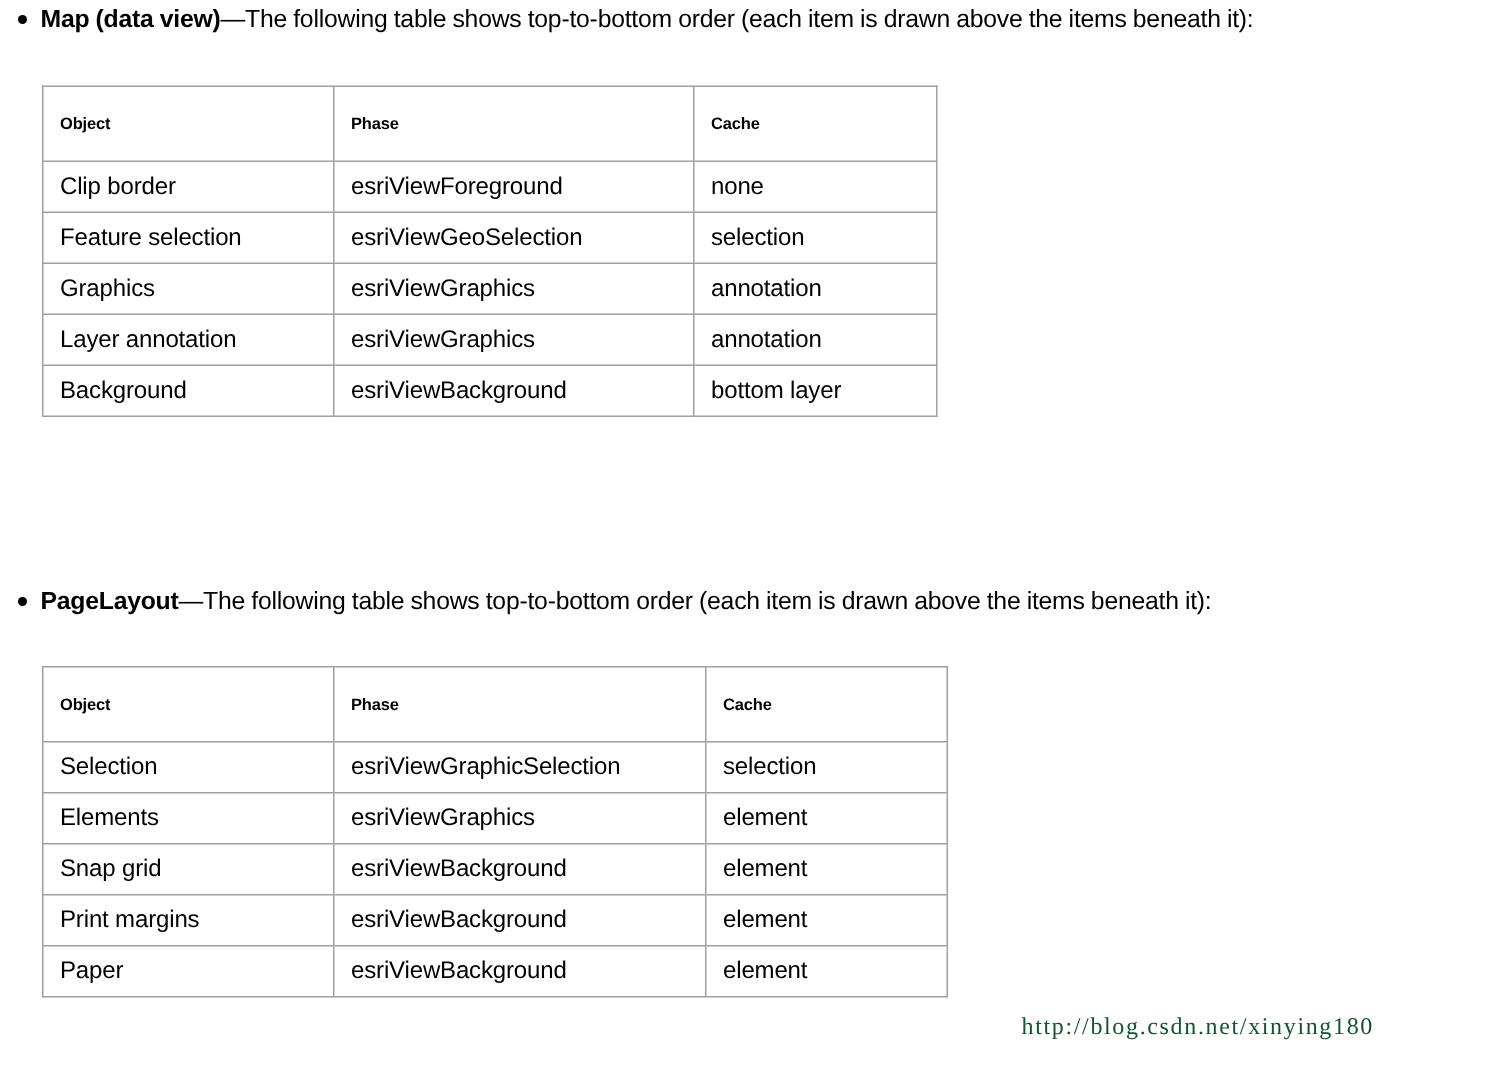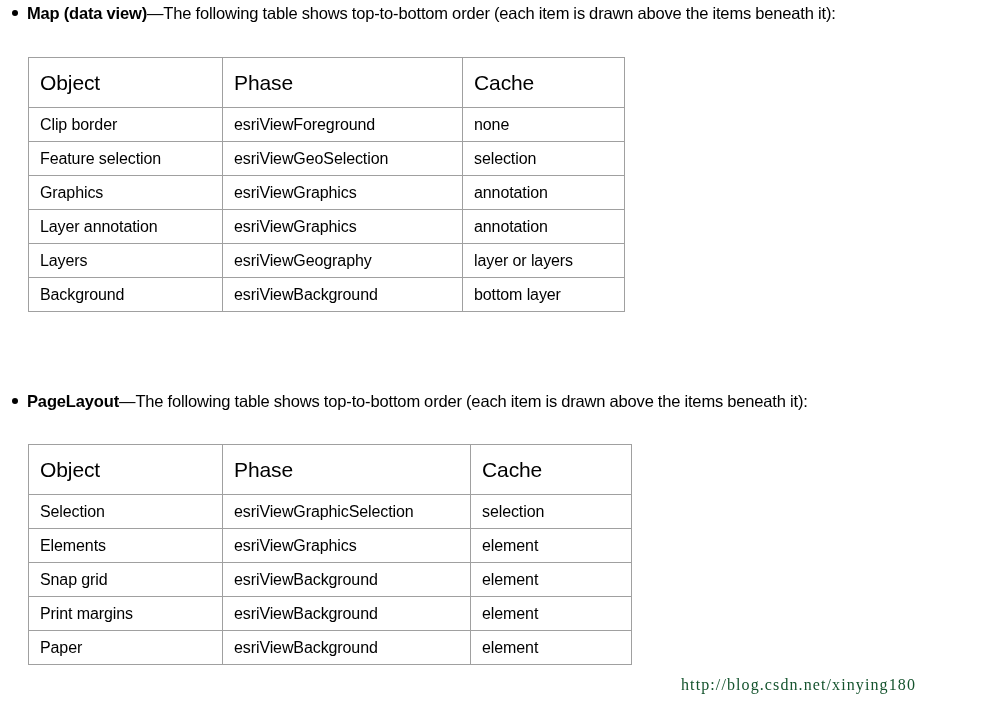--- a/index.html
+++ b/index.html
@@ -67,22 +67,22 @@
     padding: 0 0 0 11px;
     font-size: 16px;
     font-weight: normal;
     text-align: left;
     vertical-align: middle;
     letter-spacing: -0.1px;
     white-space: nowrap;
     overflow: hidden;
   }
   table.layer-table th {
-    font-weight: normal;
-    font-size: 21px;
+    font-weight: bold;
+    font-size: 11px;
     height: 49px;
   }
   table.layer-table td {
     height: 33px;
   }
 
   
   #table-map {
     left: 28px;
     top: 57px;
@@ -155,25 +155,20 @@
         <td>Graphics</td>
         <td>esriViewGraphics</td>
         <td>annotation</td>
       </tr>
       <tr>
         <td>Layer annotation</td>
         <td>esriViewGraphics</td>
         <td>annotation</td>
       </tr>
       <tr>
-        <td>Layers</td>
-        <td>esriViewGeography</td>
-        <td>layer or layers</td>
-      </tr>
-      <tr>
         <td>Background</td>
         <td>esriViewBackground</td>
         <td>bottom layer</td>
       </tr>
     </tbody>
   </table>
 
   <div class="bullet-block second">
     <span class="bullet-dot"></span>
     <div class="bullet-text">

